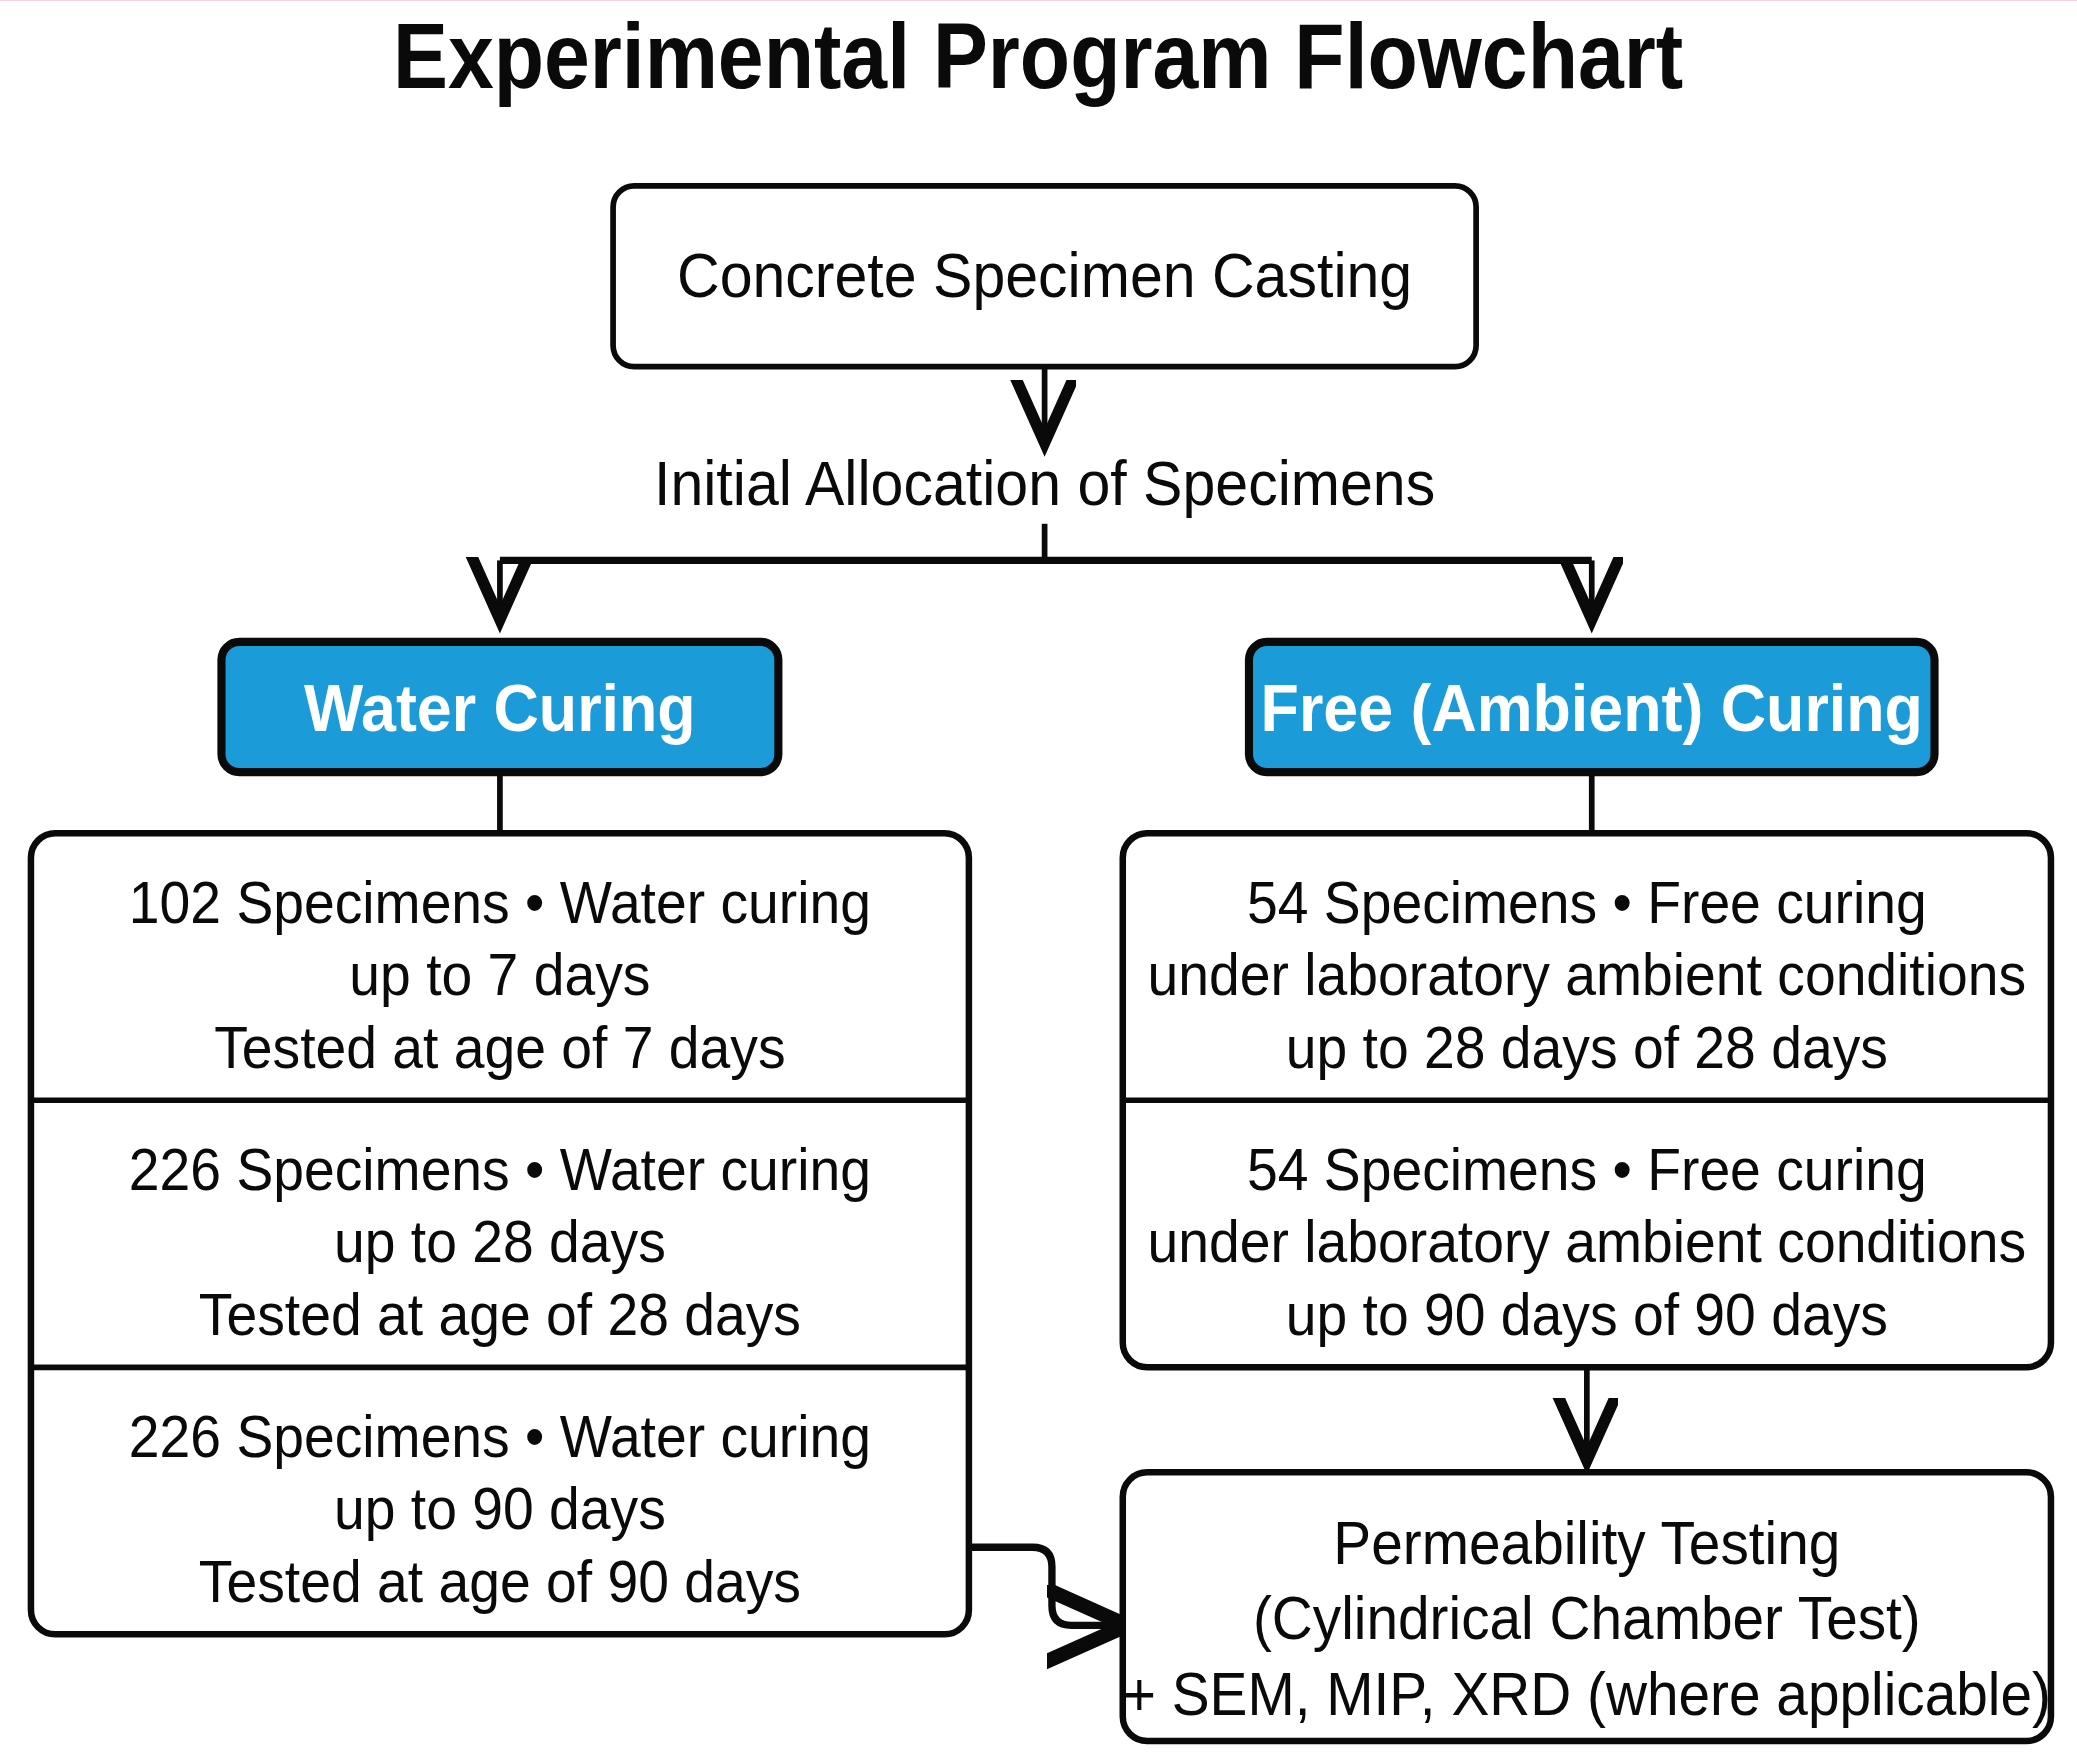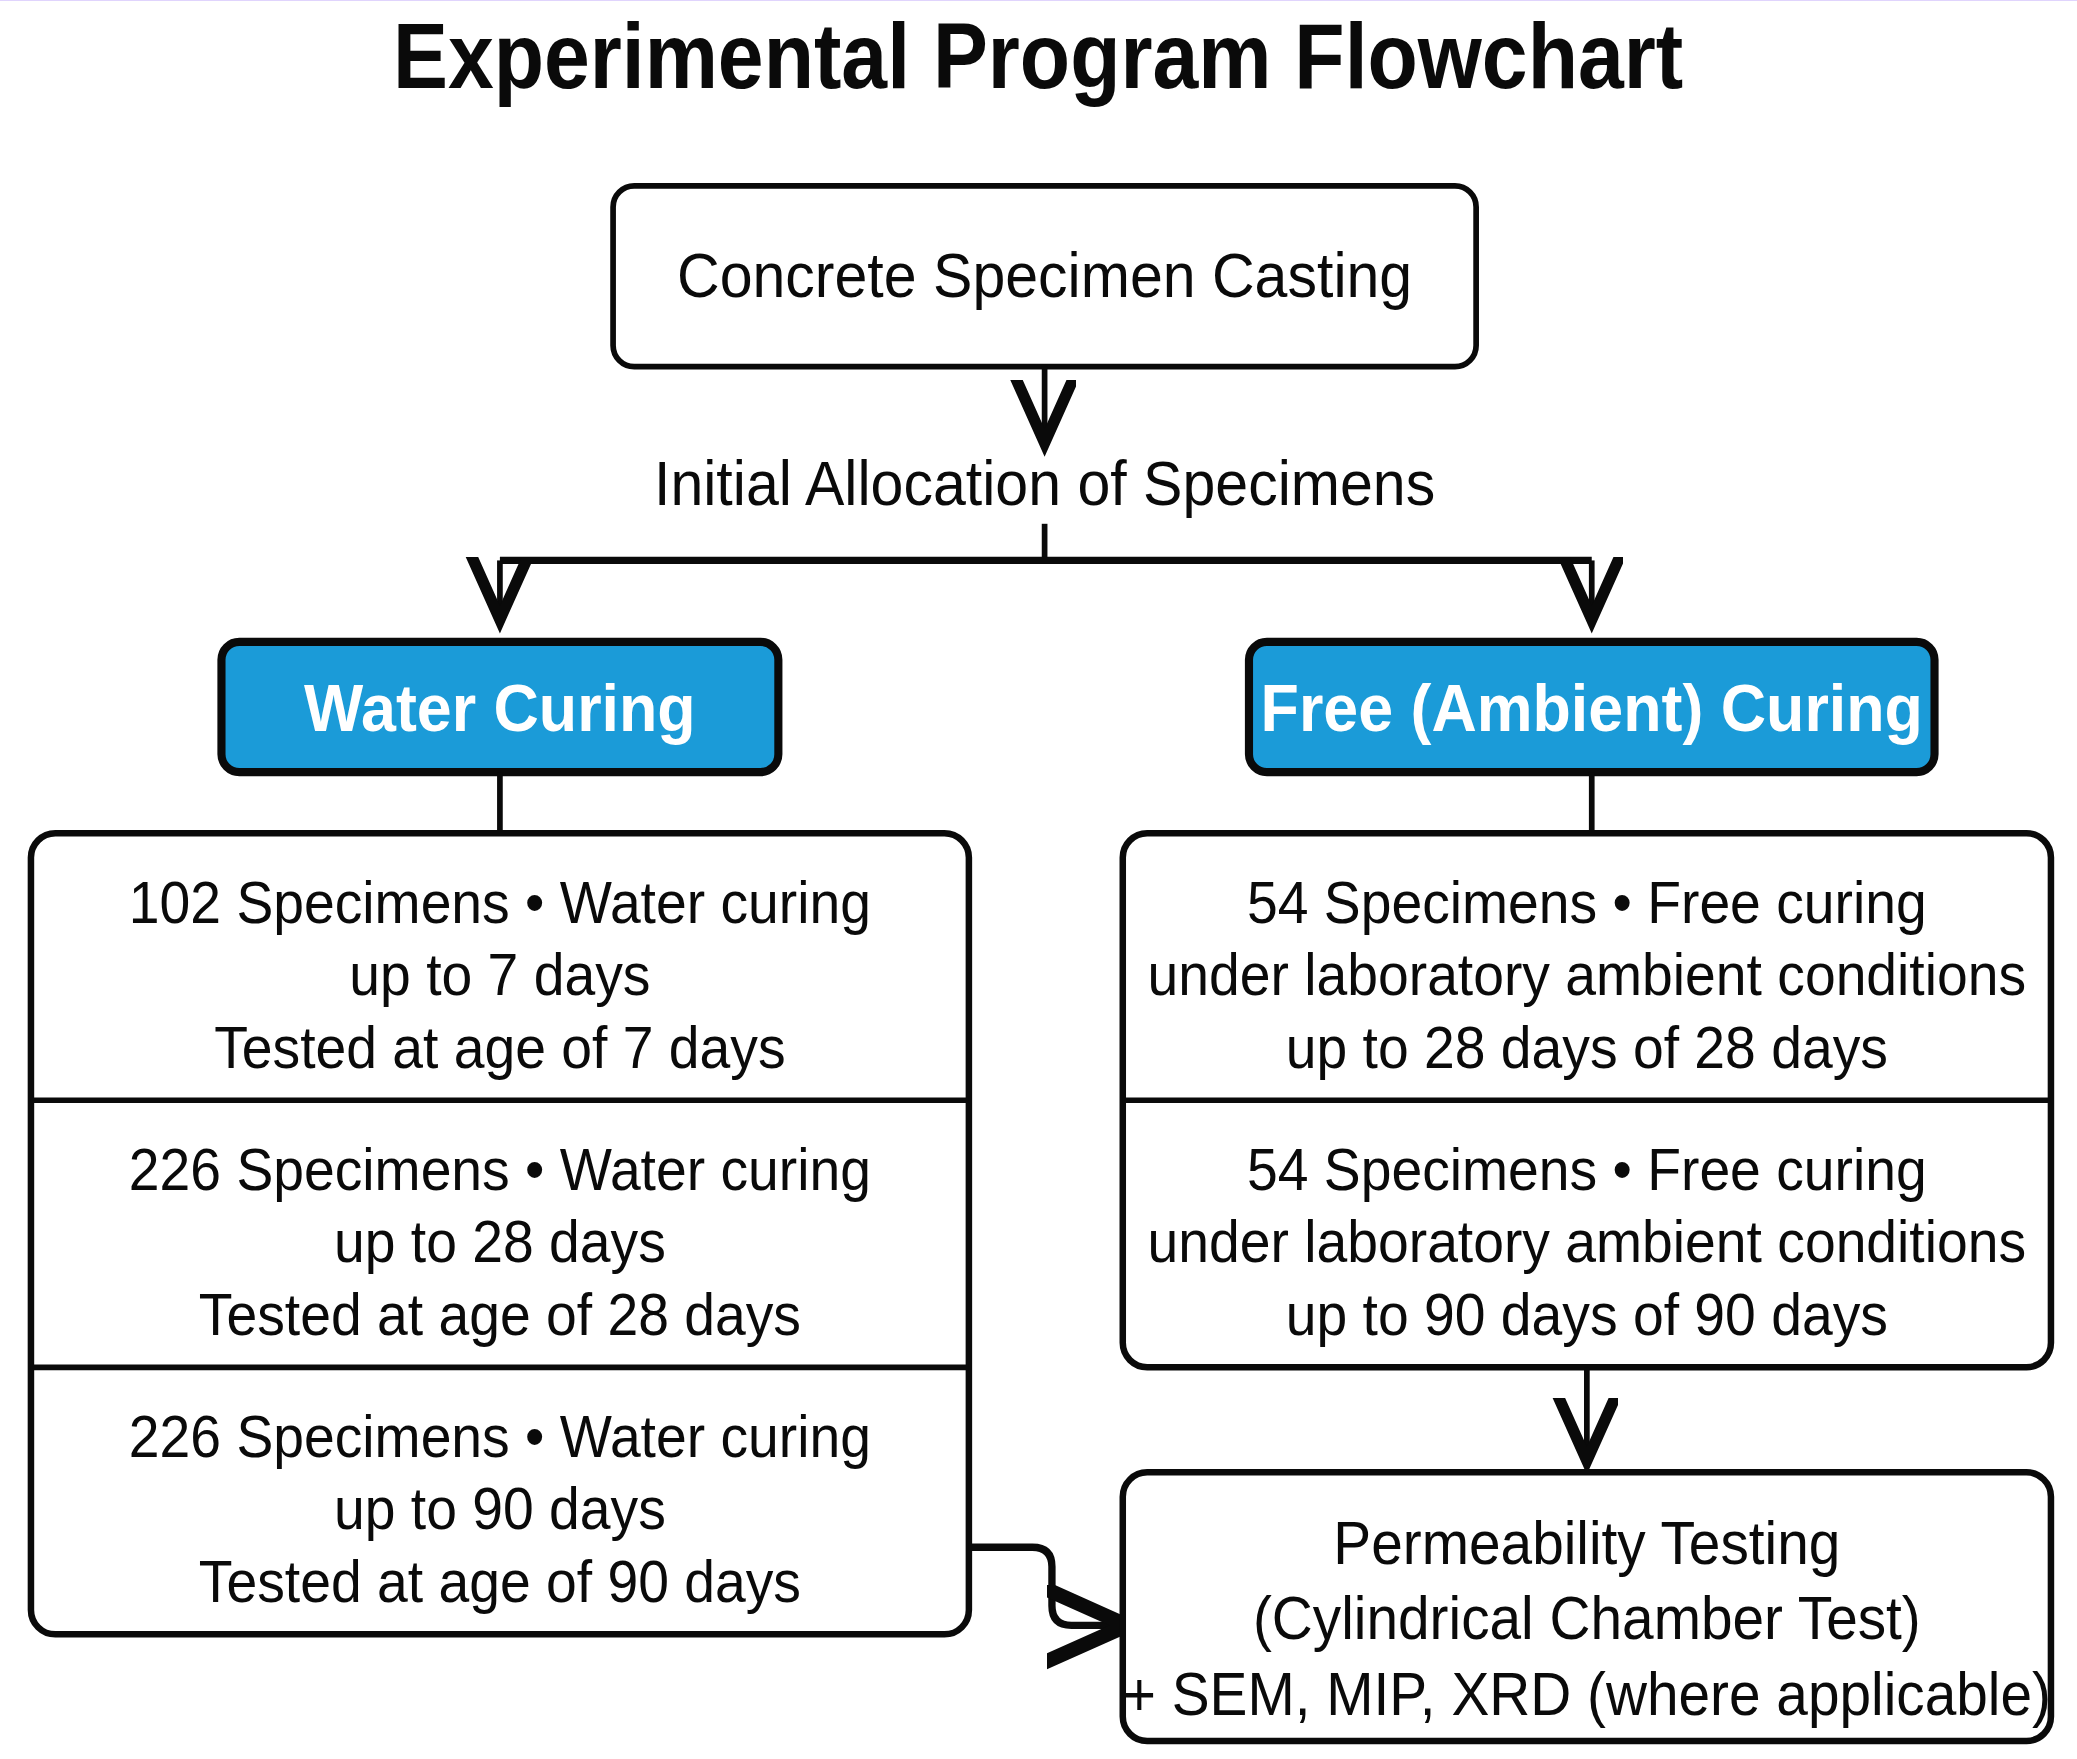--- a/index.html
+++ b/index.html
@@ -1,18 +1,18 @@
 <!DOCTYPE html>
 <html style="font-size:13px"><head>
 <meta charset="utf-8">
 <style>
   html,body{margin:0;padding:0;background:#ffffff;}
   body{width:2077px;height:1760px;overflow:hidden;
        font-family:"Liberation Sans","DejaVu Sans",sans-serif;}
-  #stage{position:relative;width:2077px;height:1256px;background:#8b5cf6;}
+  #stage{position:relative;width:2077px;height:1256px;background:#ec4899;}
   svg{display:block;}
   .fc-text{font-family:"Liberation Sans","DejaVu Sans",sans-serif;fill:#0a0a0a;}
 </style>
 </head>
 <body>
 
 <div id="stage">
 <svg width="2077" height="1760" viewBox="0 0 2551 2161" xmlns="http://www.w3.org/2000/svg">
 
   <defs>

